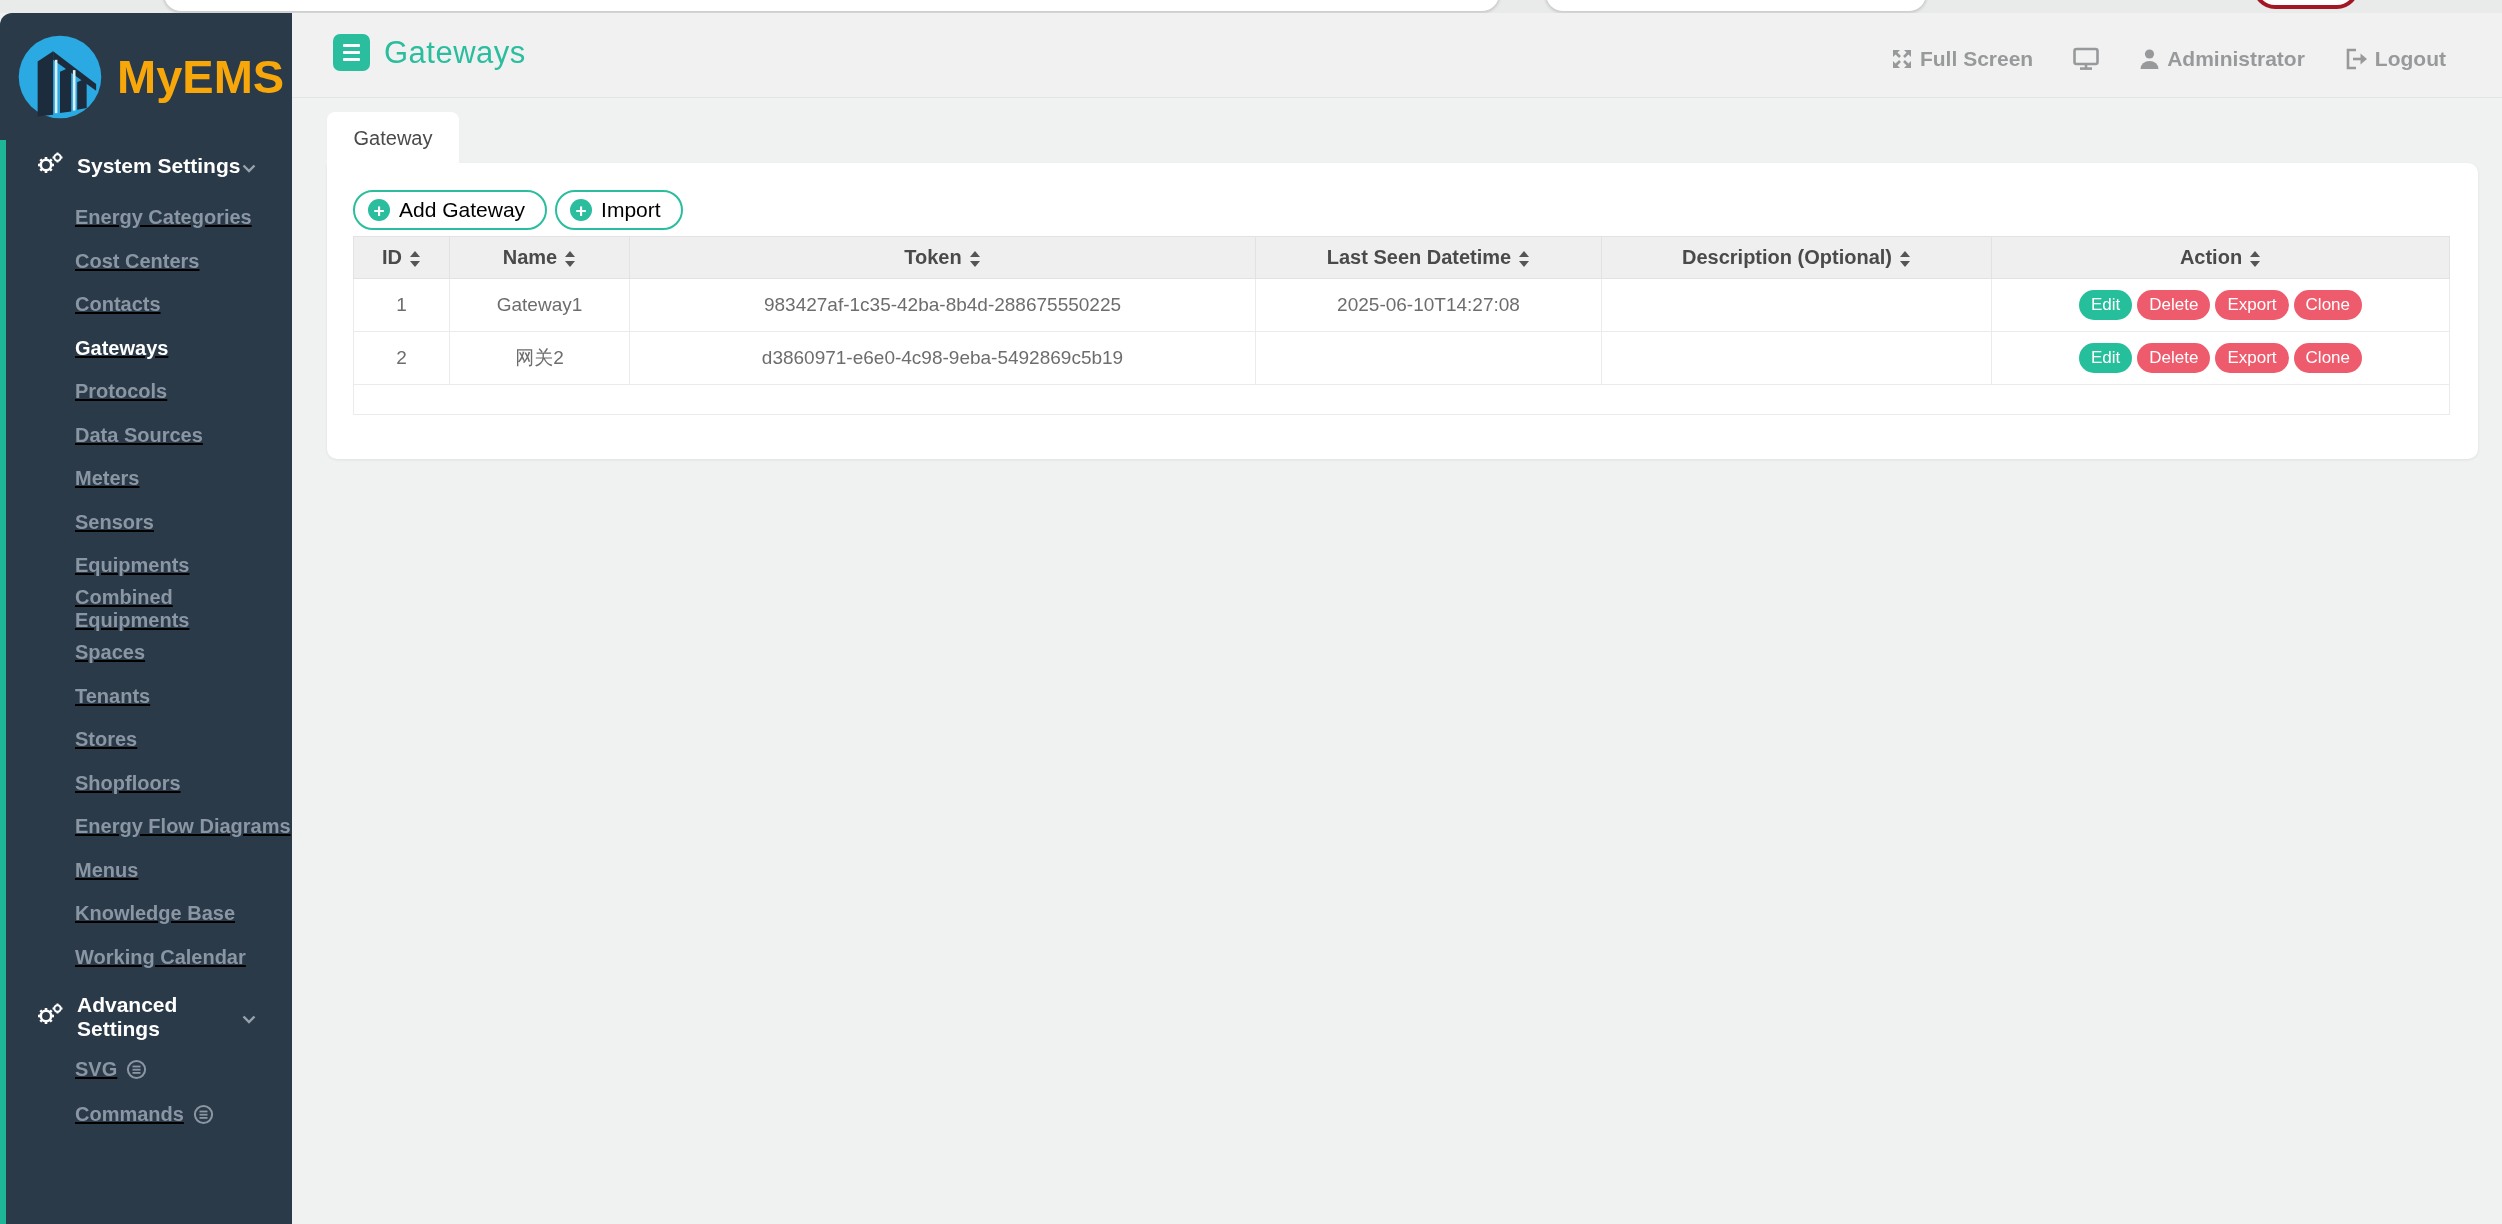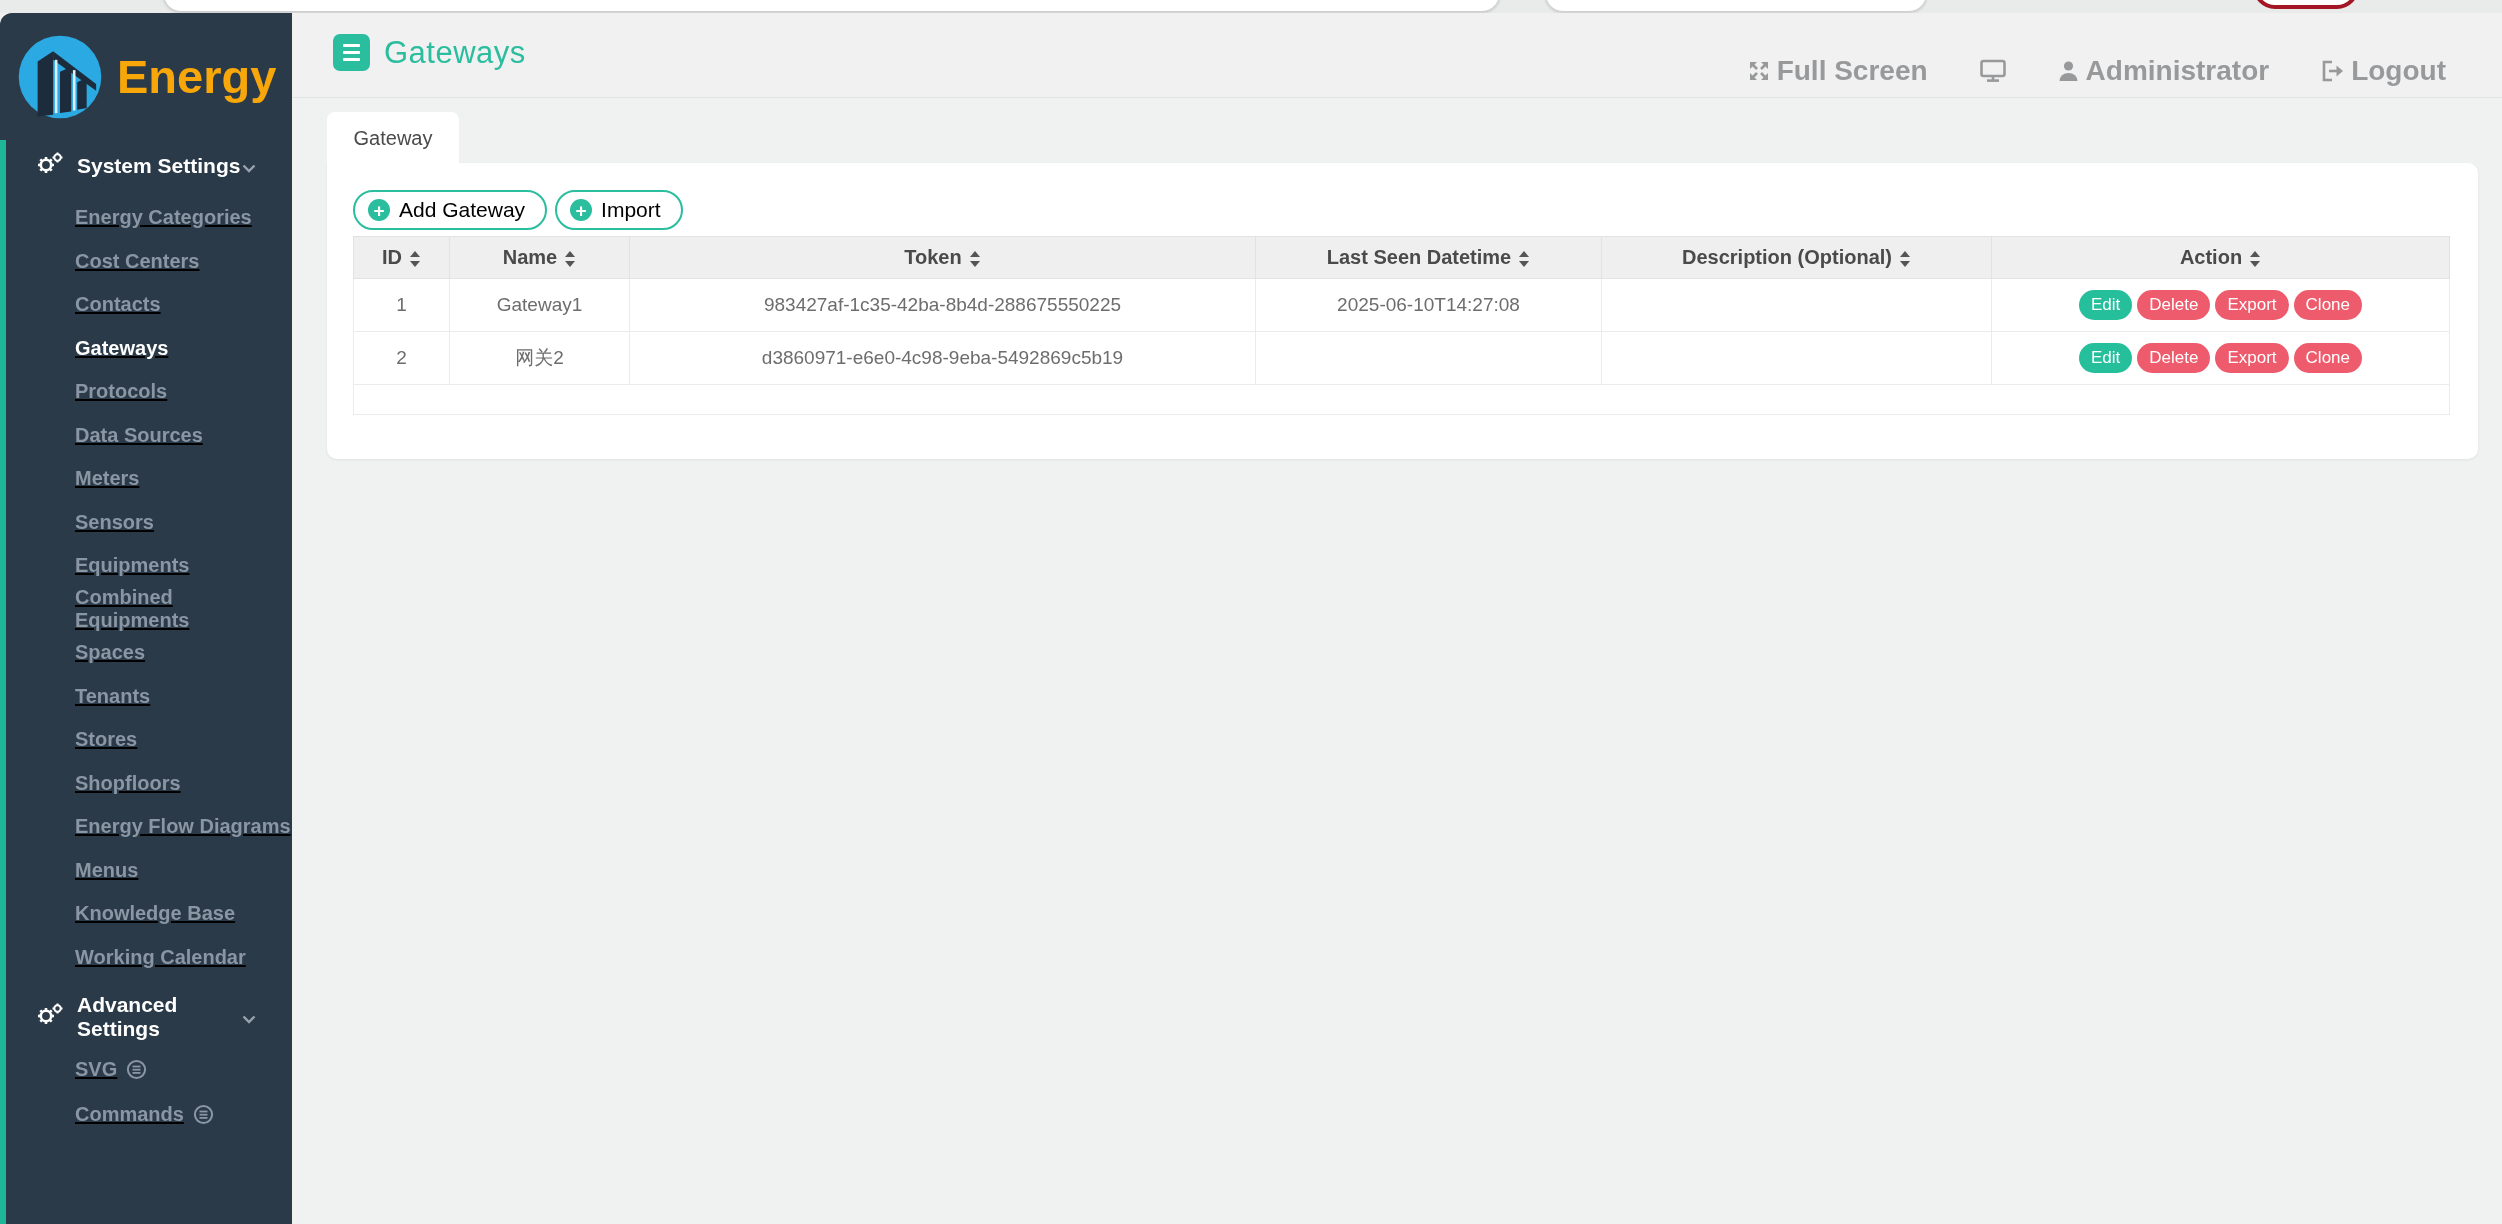--- a/index.html
+++ b/index.html
@@ -23,23 +23,23 @@
   
   .app-header { position:absolute; left:0; top:13px; width:2502px; height:85px;
     background:#f1f1f1; border-bottom:1px solid #e2e3e3; z-index:5; }
   .burger-btn { position:absolute; left:333px; top:21px; width:37px; height:37px;
     background:#2abd9e; border-radius:7px; cursor:pointer;
     display:flex; flex-direction:column; justify-content:center; align-items:center; gap:4px; }
   .burger-btn i { display:block; width:17px; height:3px; background:#fff; border-radius:1px; }
   .page-title { position:absolute; left:384px; top:24px; height:32px; line-height:32px;
     font-size:31px; color:#2abd9e; letter-spacing:0.5px; }
 
-  .header-right { position:absolute; right:56px; top:16px; height:84px;
-    display:flex; align-items:center; gap:52px;
-    color:#97999b; font-size:28px; font-weight:700; }
+  .header-right { position:absolute; right:56px; top:4px; height:84px;
+    display:flex; align-items:center; gap:40px;
+    color:#97999b; font-size:21px; font-weight:700; }
   .hr-item { display:flex; align-items:center; gap:7px; cursor:pointer; }
   .hr-item svg { display:block; }
 
   
   .sidebar { position:absolute; left:0; top:13px; width:292px; height:1211px;
     background:#2b3a48; border-top-left-radius:12px; z-index:20; overflow:hidden; }
   .side-scroll { position:absolute; left:0; top:127px; width:6px; height:1084px;
     background:#1db798; }
   .brand { height:127px; display:flex; align-items:center; padding-left:17px; cursor:pointer; }
   .brand svg { width:86px; height:86px; display:block; }
@@ -168,21 +168,21 @@
   <div class="brand">
     <svg viewBox="0 0 100 100">
       <circle cx="50" cy="50" r="48" fill="#2aa9e2"></circle>
       <polygon points="24,32 42,20 42,94 24,96" fill="#1d2c3c"></polygon>
       <polygon points="42,20 92,58 92,66 42,30" fill="#1d2c3c"></polygon>
       <polygon points="50,44 63,38 63,90 50,92" fill="#1d2c3c"></polygon>
       <polygon points="70,56 81,51 81,86 70,88" fill="#1d2c3c"></polygon>
       <rect x="44" y="30" width="3" height="62" fill="#dfeefb"></rect>
       <rect x="65" y="42" width="3" height="47" fill="#dfeefb"></rect>
     </svg>
-    <span class="brand-name">Energy</span>
+    <span class="brand-name">MyEMS</span>
   </div>
   <div class="side-scroll"></div>
 
   <div class="nav-section-header">
     <span class="gears">
       <svg width="27" height="23" viewBox="0 0 27 23">
         <g stroke="#fff" stroke-width="2.6">
           <circle cx="10" cy="13" r="5.2" fill="none"></circle>
           <line x1="10" y1="5" x2="10" y2="8"></line>
             <line x1="10" y1="18" x2="10" y2="21"></line>

